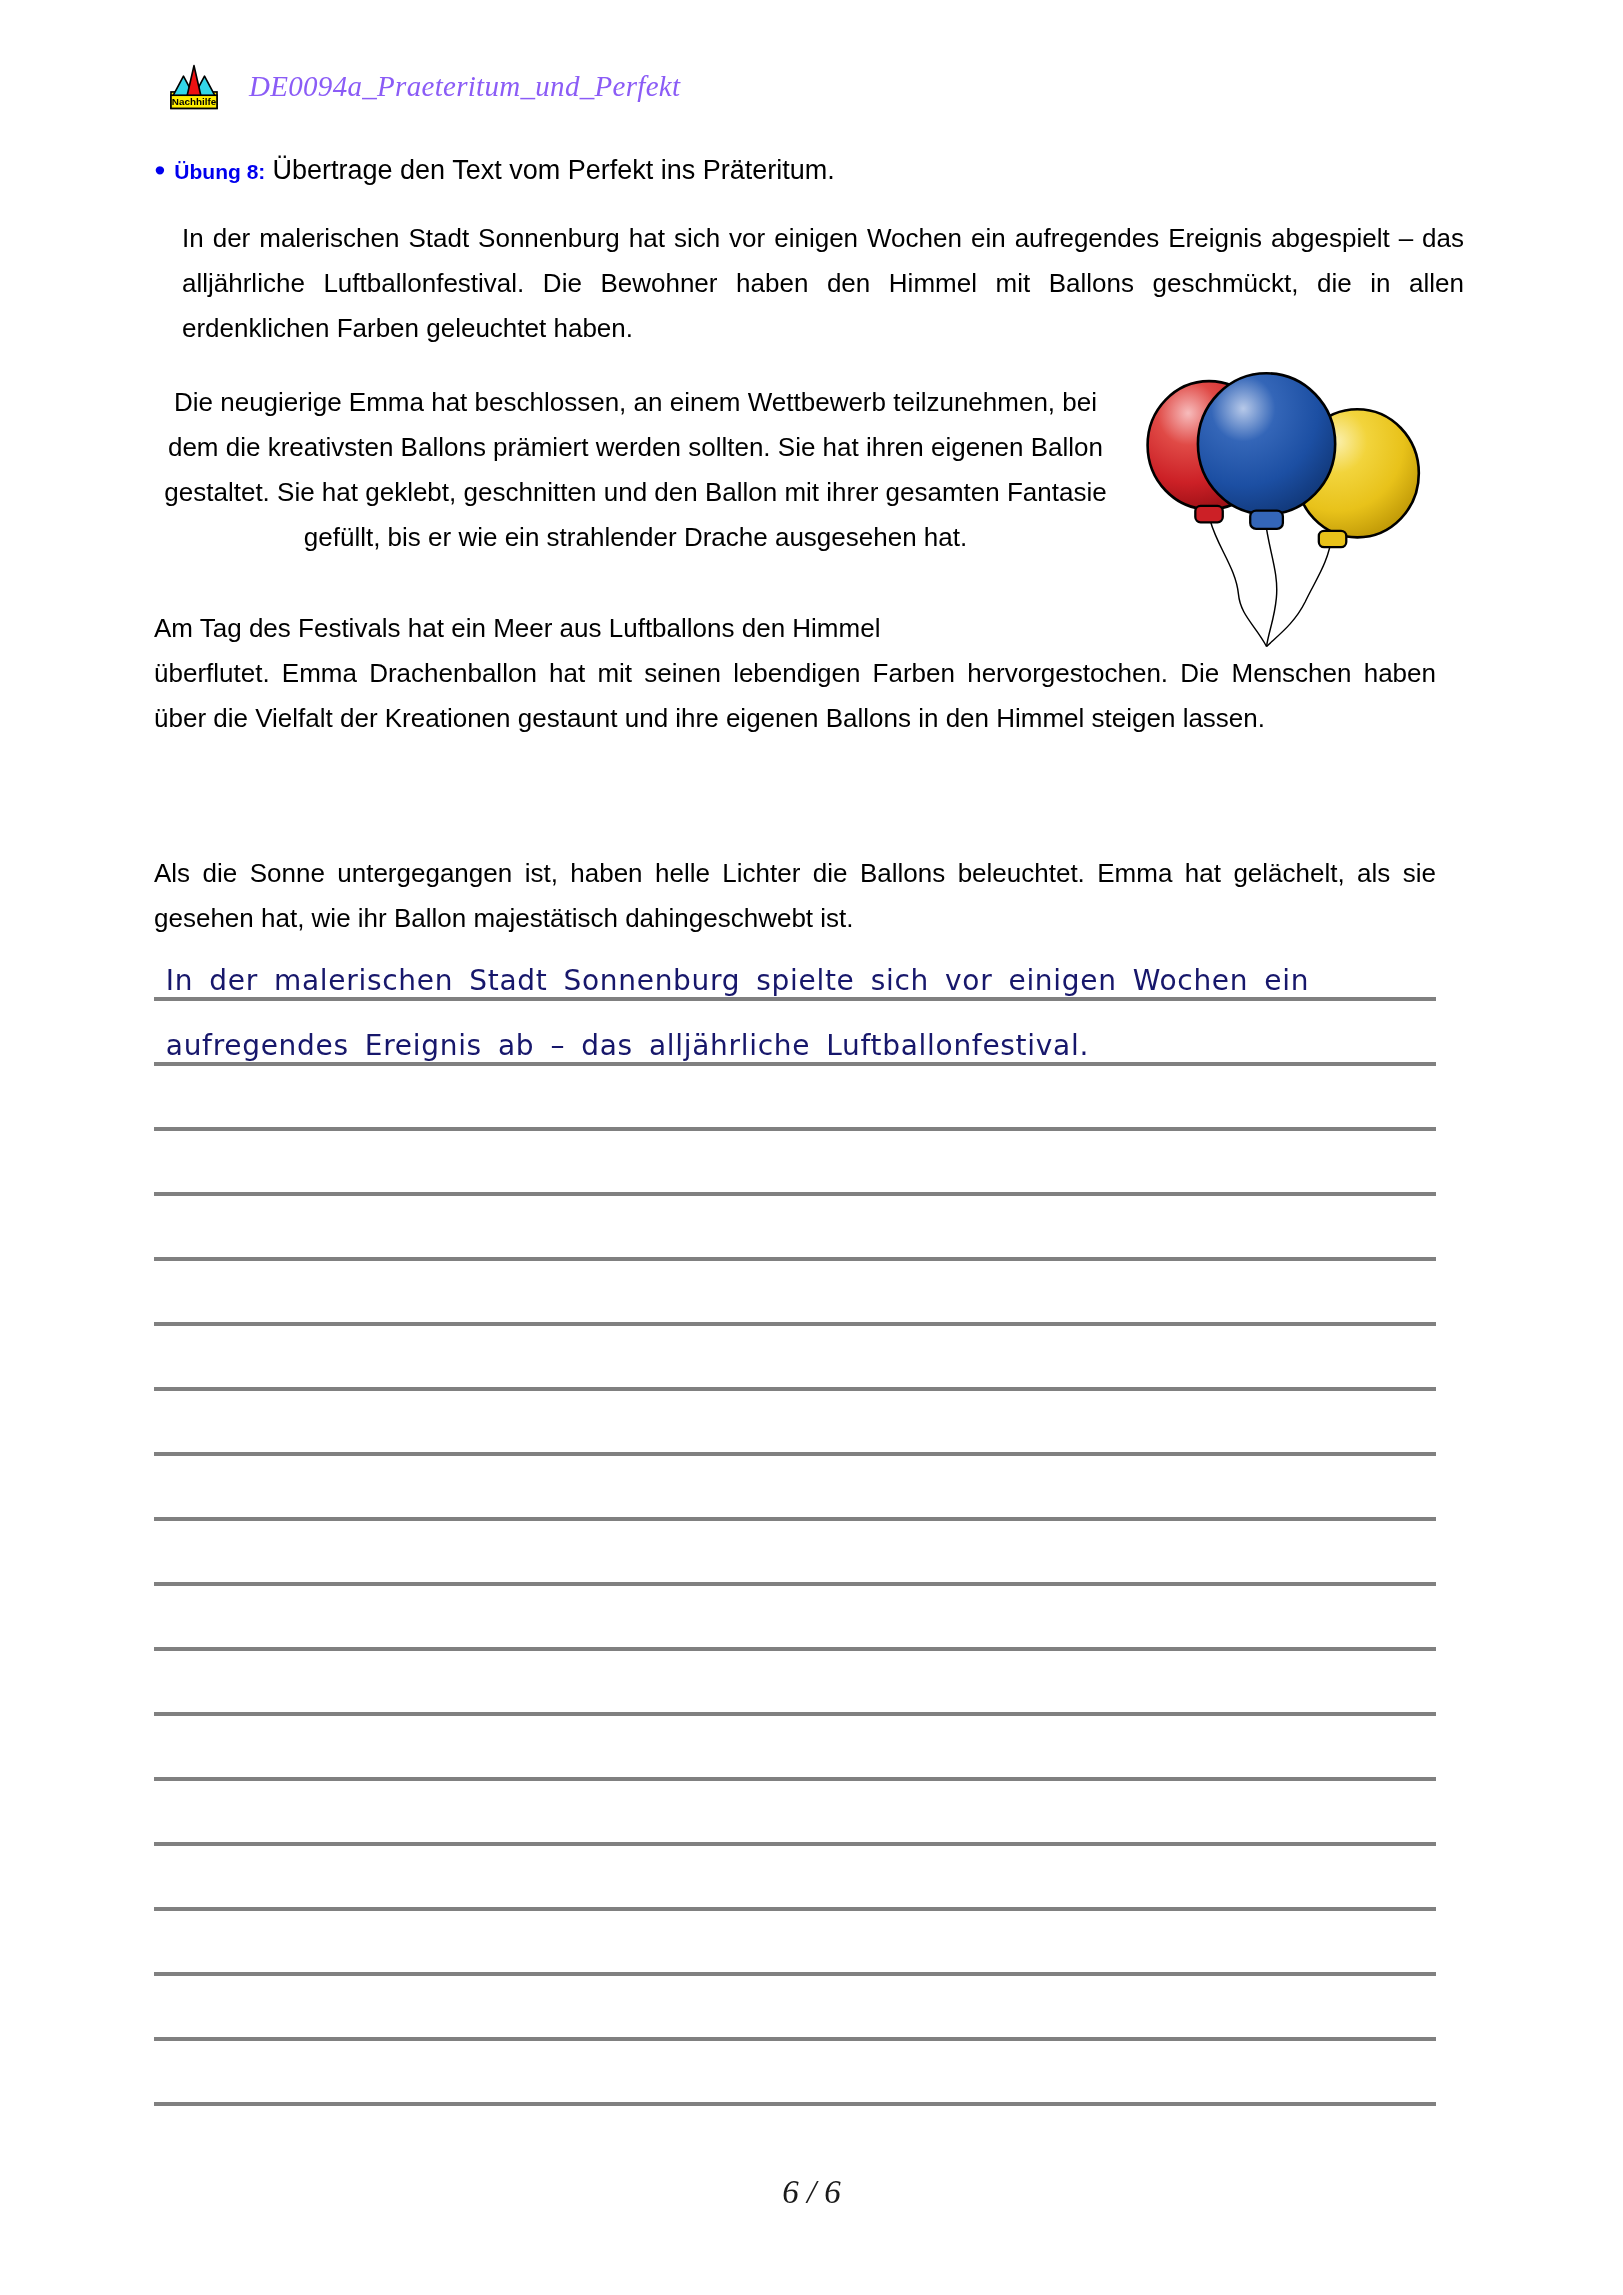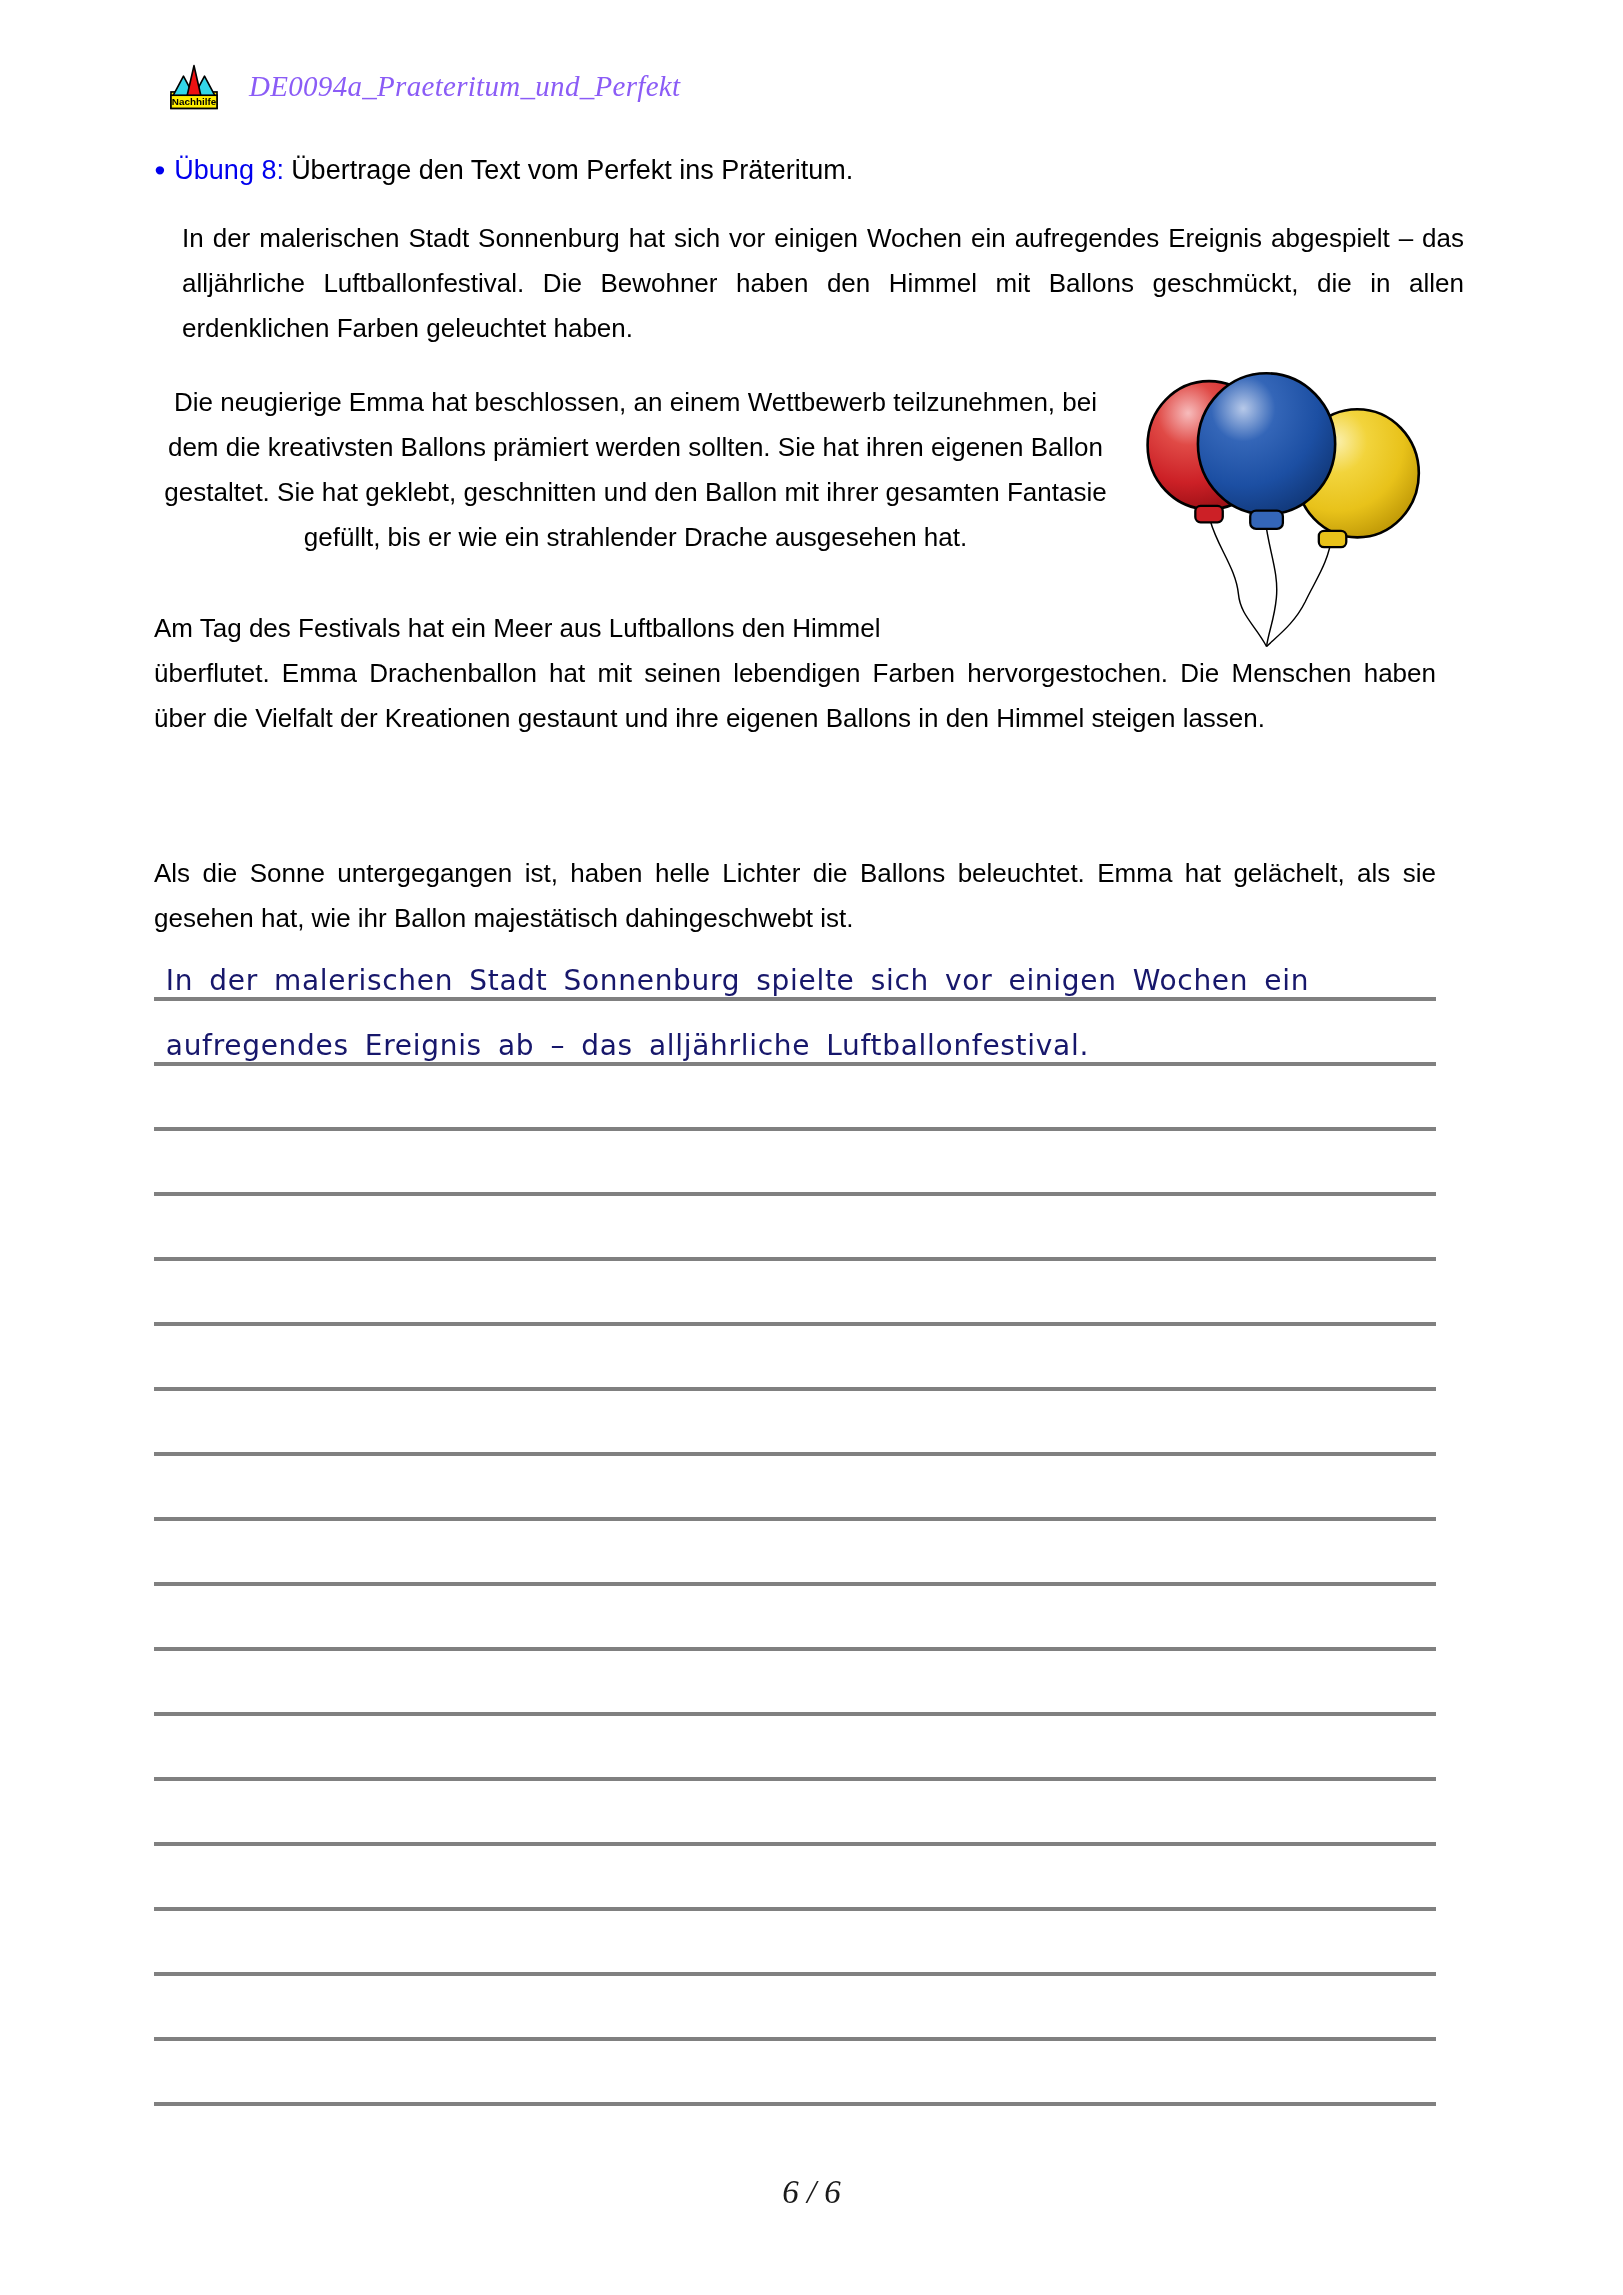--- a/index.html
+++ b/index.html
@@ -54,22 +54,22 @@
   .bullet {
     color: #0000ee;
     font-size: 19.6px;
     line-height: 1;
     margin-right: 8.5px;
     position: relative;
     top: -2.6px;
   }
   .exercise-label {
     color: #0000ee;
-    font-weight: normal;
-    font-size: 27px;
+    font-weight: bold;
+    font-size: 21px;
     margin-right: 7.2px;
     white-space: nowrap;
   }
   .exercise-instruction {
     color: #000000;
     font-size: 27px;
     white-space: nowrap;
   }
 
   

